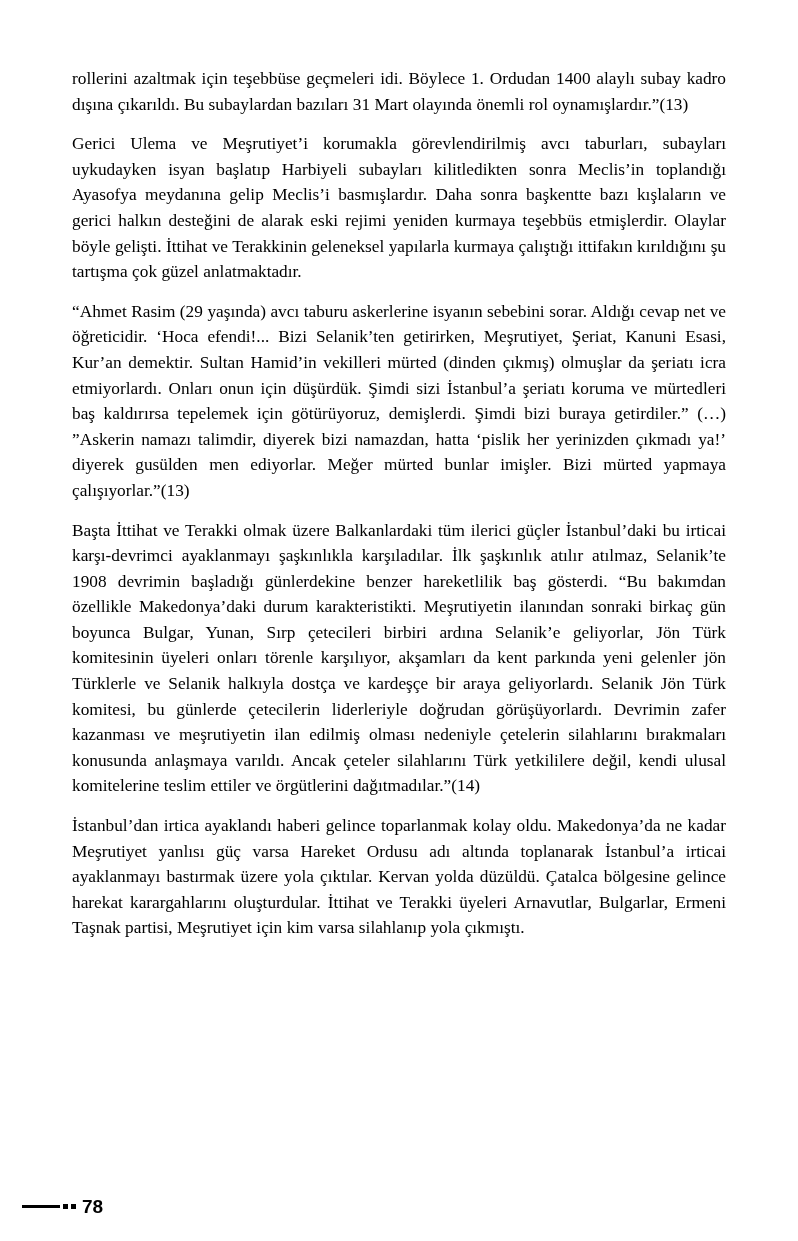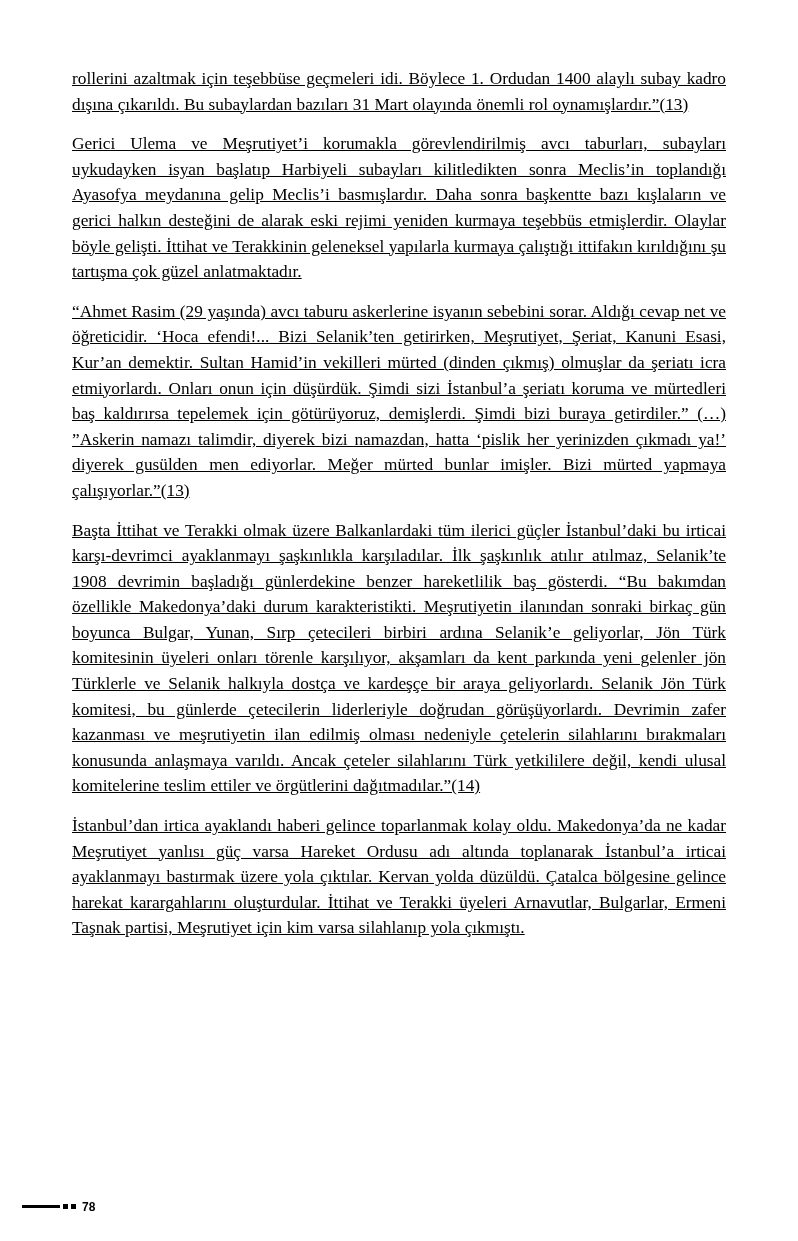--- a/index.html
+++ b/index.html
@@ -20,21 +20,20 @@
     left: 0;
     top: 0;
     width: 798px;
     height: 1241px;
   }
   .text-column {
     position: absolute;
     left: 72px;
     top: 66px;
     width: 654px;
-    text-decoration: underline;
   }
   p.para {
     margin: 0 0 14px 0;
     font-size: 17.3px;
     line-height: 25.6px;
     text-align: justify;
     text-justify: inter-word;
     hyphens: manual;
     word-spacing: 0.1px;
   }
@@ -64,21 +63,21 @@
     background: #000000;
   }
   .footer-dot.d1 { left: 41px; }
   .footer-dot.d2 { left: 49px; }
   .page-number {
     position: absolute;
     left: 60px;
     top: 0;
     font-family: "Liberation Sans", sans-serif;
     font-weight: bold;
-    font-size: 12px;
+    font-size: 19px;
     line-height: 20px;
     color: #000000;
   }
 </style>
 </head>
 <body>
 
 <div class="page">
 
   <div class="text-column">

